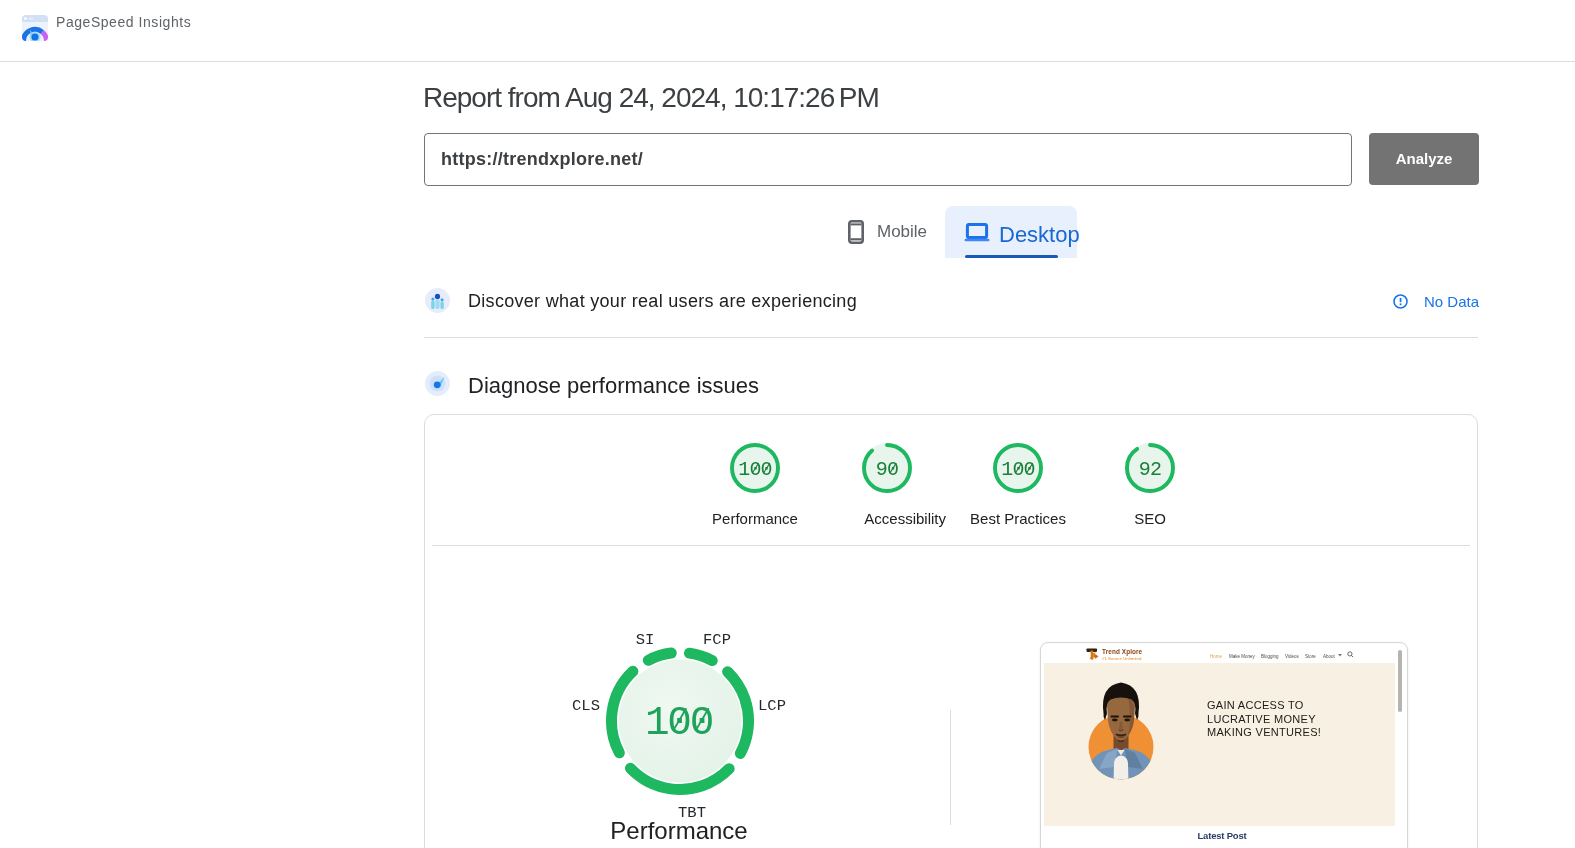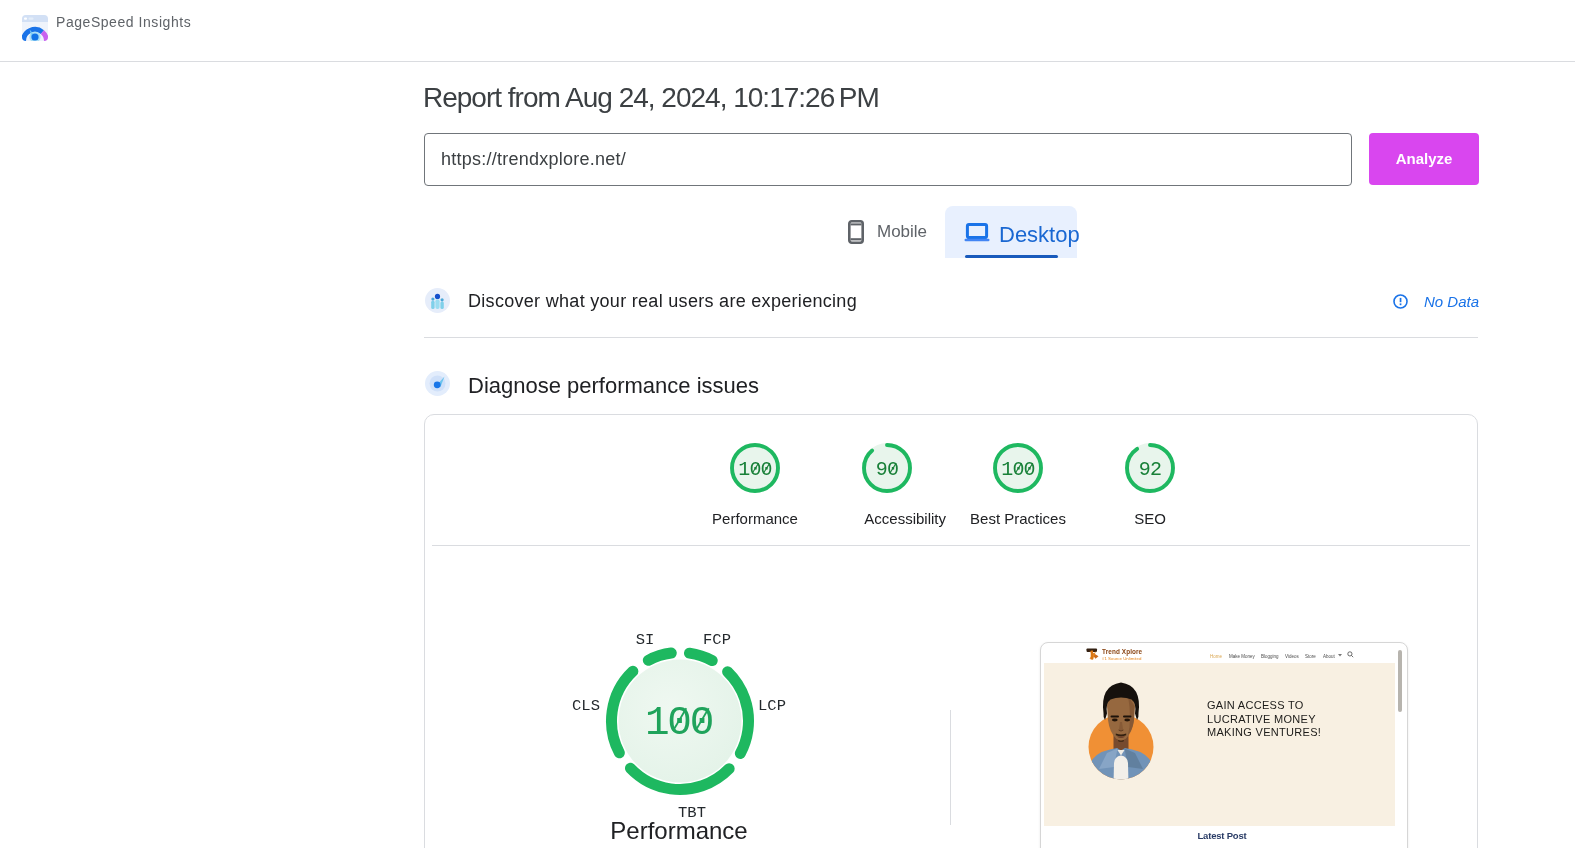--- a/index.html
+++ b/index.html
@@ -30,22 +30,22 @@
       <circle cx="13" cy="22" r="5.6" fill="#aadef6"></circle>
       <path d="M 15.5 24 L 7.6 14.6 L 10.8 25.8 Z" fill="#7ecdf4"></path>
       <circle cx="13" cy="22" r="3.6" fill="#1273e6"></circle>
     </g>
   </svg>
   <div class="abs" style="left:56px;top:14px;font-size:14px;color:#5f6368;letter-spacing:0.55px;">PageSpeed Insights</div>
 
   <div class="abs" style="left:423px;top:82px;font-size:28px;color:#3c4043;letter-spacing:-1px;">Report from Aug 24, 2024, 10:17:26 PM</div>
 
   <div class="abs" style="left:424px;top:133px;width:926px;height:51px;border:1px solid #70757a;border-radius:4px;"></div>
-  <div class="abs" style="left:441px;top:133px;height:58px;line-height:53px;font-size:18px;letter-spacing:0.25px;color:#3c4043;">https://trendxplore.net/</div>
-  <div class="abs" style="left:1369px;top:133px;width:110px;height:52px;background:#d946ef;border-radius:4px;color:#fff;font-size:15px;font-weight:bold;text-align:center;line-height:52px;">Analyze</div>
+  <div class="abs" style="left:441px;top:133px;height:58px;line-height:53px;font-size:18px;letter-spacing:0.25px;color:#3c4043;font-weight:bold;">https://trendxplore.net/</div>
+  <div class="abs" style="left:1369px;top:133px;width:110px;height:52px;background:#737373;border-radius:4px;color:#fff;font-size:15px;font-weight:bold;text-align:center;line-height:52px;">Analyze</div>
 
   <div class="abs" style="left:847.5px;top:220px;">
     <svg width="16" height="24" viewBox="0 0 16 24">
       <rect x="1.3" y="1.3" width="13.4" height="21.4" rx="2.4" fill="none" stroke="#5f6368" stroke-width="2.6"></rect>
       <rect x="2.5" y="18.2" width="11" height="2.2" fill="#5f6368"></rect>
       <rect x="2.5" y="3.4" width="11" height="2" fill="#5f6368"></rect>
     </svg>
   </div>
   <div class="abs" style="left:877px;top:222px;font-size:17px;color:#5f6368;">Mobile</div>
   <div class="abs" style="left:945px;top:206px;width:132px;height:52px;background:#e8f0fe;border-radius:8px 8px 0 0;"></div>
@@ -66,21 +66,21 @@
     <circle cx="17.1" cy="11.8" r="1.6" fill="#4aa8d8"></circle>
     <rect x="10.4" y="11.2" width="4.2" height="9.8" rx="2" fill="#9adcf0"></rect>
     <circle cx="12.5" cy="8.4" r="2.6" fill="#1450cc"></circle>
   </svg>
   <div class="abs" style="left:468px;top:291px;font-size:18px;color:#202124;letter-spacing:0.3px;">Discover what your real users are experiencing</div>
   <svg class="abs" style="left:1393px;top:294px;" width="15" height="15" viewBox="0 0 15 15">
     <circle cx="7.5" cy="7.5" r="6.5" fill="none" stroke="#1a73e8" stroke-width="1.6"></circle>
     <rect x="6.7" y="3.9" width="1.7" height="4.3" fill="#1a73e8"></rect>
     <rect x="6.7" y="9.4" width="1.7" height="1.8" fill="#1a73e8"></rect>
   </svg>
-  <div class="abs" style="left:1424px;top:293px;font-size:15px;color:#1a73e8;font-style:italic;">No Data</div>
+  <div class="abs" style="left:1424px;top:293px;font-size:15px;color:#1a73e8;">No Data</div>
 
   <div class="abs" style="left:424px;top:337px;width:1054px;height:1px;background:#dadce0;"></div>
 
   <svg class="abs" style="left:425px;top:371px;" width="25" height="25" viewBox="0 0 25 25">
     <circle cx="12.5" cy="12.5" r="12.5" fill="#e3edfc"></circle>
     <circle cx="12.5" cy="12.5" r="8" fill="#cfe0f9"></circle>
     <path d="M 12 14 L 19.5 5.5 L 15.5 16 Z" fill="#6cc4ee"></path>
     <circle cx="12.2" cy="13.8" r="3.4" fill="#1976e8"></circle>
   </svg>
   <div class="abs" style="left:468px;top:373px;font-size:22px;color:#202124;">Diagnose performance issues</div>

